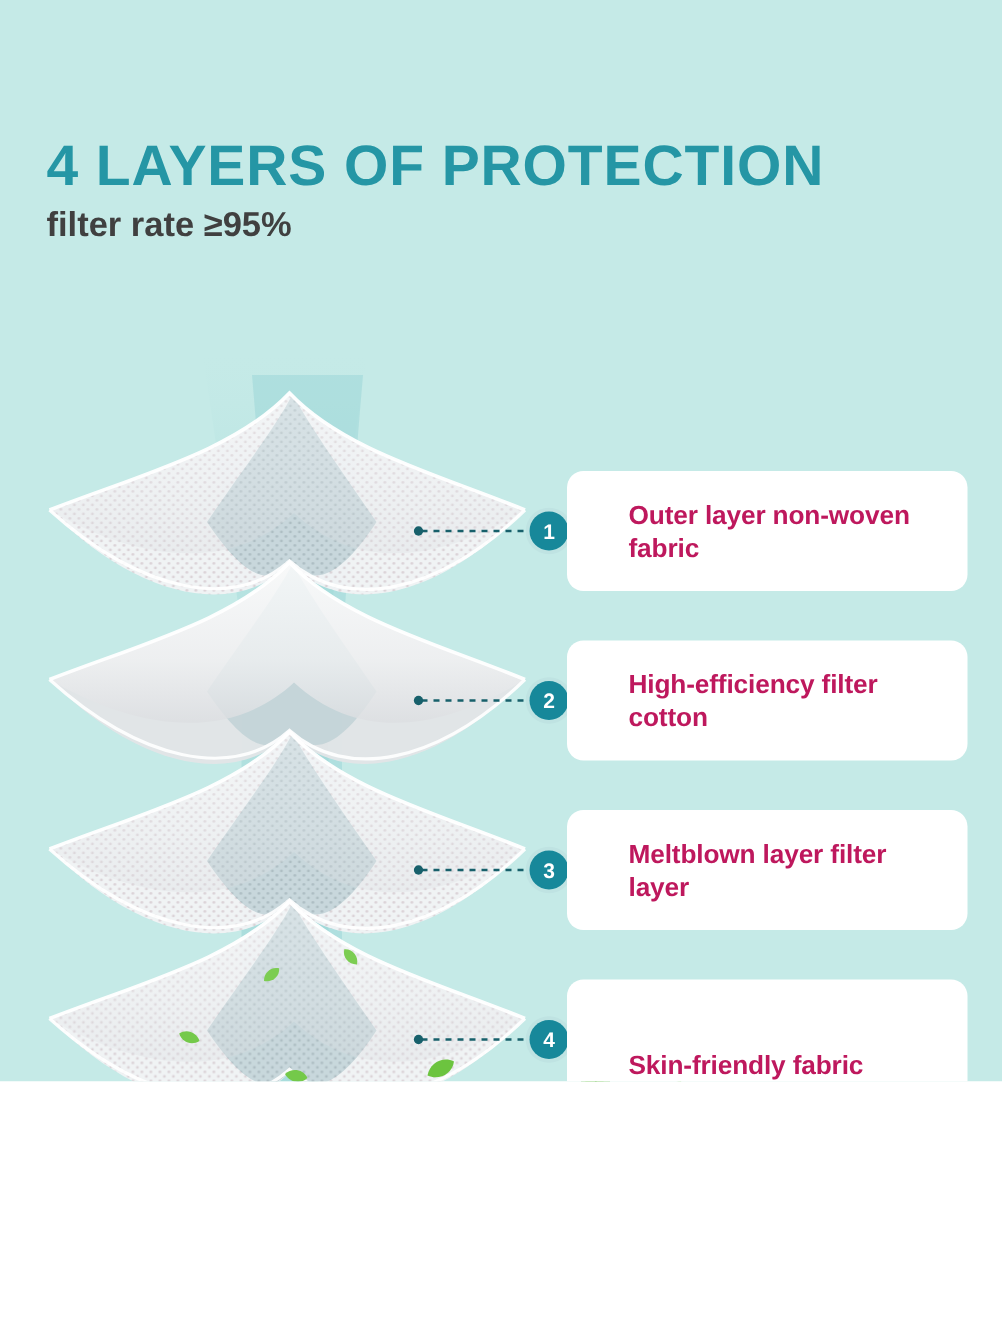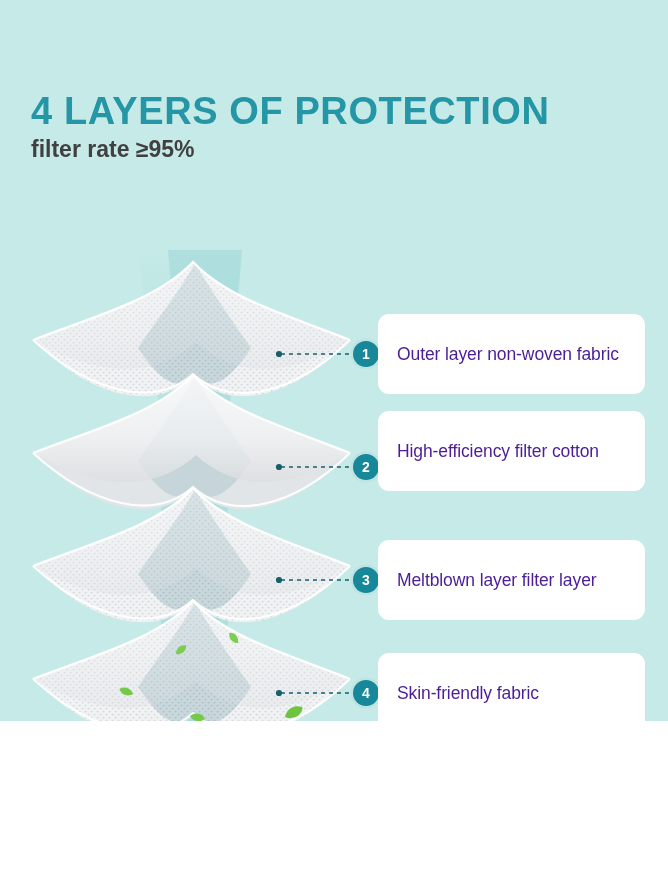--- a/index.html
+++ b/index.html
@@ -60,29 +60,30 @@
     box-sizing: border-box;
     background: #ffffff;
     border-radius: 11px;
     padding: 12px 16px 12px 19px;
     display: flex;
     align-items: center;
     min-height: 80px;
   }
   .card-text {
     font-size: 17.5px;
-    font-weight: normal;
-    color: #4c1d95;
+    font-weight: bold;
+    color: #be185d;
     line-height: 1.26;
     letter-spacing: -0.1px;
+    margin-left: 22px;
   }
   .card-1 { top: 314px; }
-  .card-2 { top: 411px; }
+  .card-2 { top: 427px; }
   .card-3 { top: 540px; }
-  .card-4 { top: 653px; }
+  .card-4 { top: 653px; align-items: flex-end; }
 
   
   .badge {
     position: absolute;
     width: 26px;
     height: 26px;
     border-radius: 50%;
     background: #17889a;
     color: #ffffff;
     font-size: 14px;

